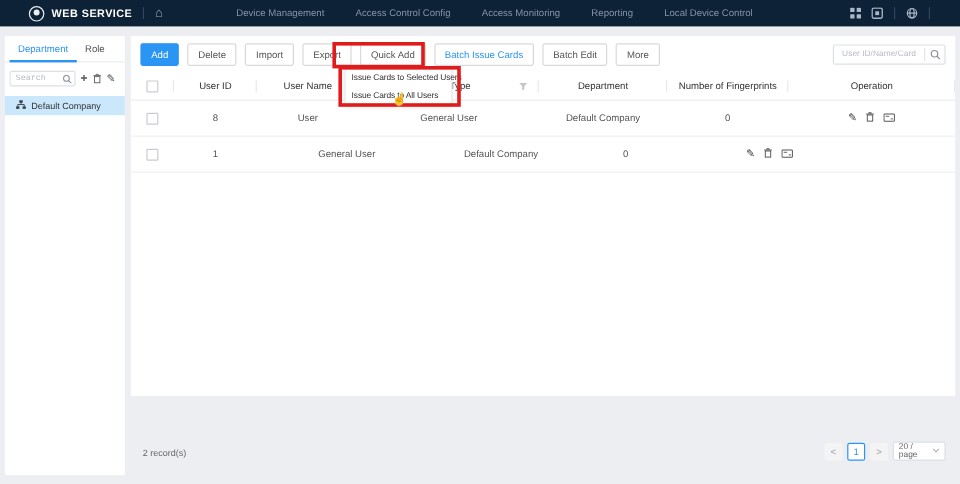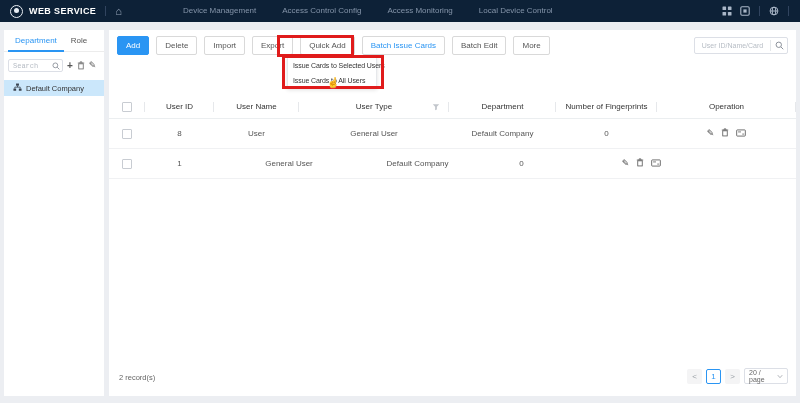--- a/index.html
+++ b/index.html
@@ -2,35 +2,35 @@
 <html><head>
 <meta charset="utf-8">
 <style>
   * { box-sizing: border-box; margin: 0; padding: 0; }
   html,body { background:#e9ebef; }
   body { font-family: "Liberation Sans", sans-serif; }
   .stage { position:relative; width:800px; height:403px; background:#eceef2; overflow:hidden; color:#333; }
 
   
   .topnav { position:absolute; left:0; top:0; width:800px; height:22px; background:#0d2137;
-            display:flex; align-items:center; padding:0 10px; }
+            display:flex; align-items:center; padding:0 24px; }
   .logo { width:13px; height:13px; border:1.4px solid #e9eef4; border-radius:50%; position:relative; flex:0 0 auto; }
   .logo i { position:absolute; left:3px; top:2px; width:5px; height:5px; background:#e9eef4; border-radius:50%; }
   .brand { color:#fff; font-weight:bold; font-size:9px; letter-spacing:.4px; margin-left:6px; white-space:nowrap; }
   .tn-div { width:1px; height:10px; background:#31445f; margin:0 9px; }
   .home-ic { color:#93a2b6; font-size:11px; line-height:1; }
   .nav-items { display:flex; margin-left:48px;text-align:right; }
   .nav-item { font-size:8px; color:#8494a9; padding:0 13px; line-height:22px; white-space:nowrap; cursor:default; }
   .nav-item.active { color:#ffffff; font-weight:bold; }
   .tn-right { margin-left:auto; display:flex; align-items:center; gap:8px; color:#aab7c8; }
   .tn-right svg { display:block; }
 
   
   .sidebar { position:absolute; left:4px; top:30px; width:100px; height:366px; background:#fff; }
-  .main    { position:absolute; left:109px; top:30px; width:687px; height:366px; background:#fff; }
+  .main    { position:absolute; left:109px; top:30px; width:687px; height:300px; background:#fff; }
 
   
   .side-tabs { display:flex; border-bottom:1px solid #ececec; padding:0 4px; }
   .side-tab { font-size:8px; color:#555; padding:6px 7px 5px; cursor:default; }
   .side-tab.active { color:#2a95f3; border-bottom:2px solid #2a95f3; margin-bottom:-1px; }
   .side-search-row { display:flex; align-items:center; padding:7px 4px 6px; gap:4px; }
   .side-search { display:flex; align-items:center; width:55px; height:13px; border:1px solid #dcdfe6; border-radius:2px; background:#fff; }
   .side-search input { flex:1; min-width:0; border:0; outline:0; font-size:7px; padding:0 2px 0 4px; color:#333; font-family:Liberation Mono, monospace; }
   .side-search input::placeholder { color:#b6bcc4; }
   .mini-ic { color:#666; display:flex; align-items:center; }
@@ -45,21 +45,21 @@
   .btn.primary { background:#2a95f3; border-color:#2a95f3; color:#fff; }
   .btn.hl { color:#2a95f3; }
   .main-search { position:absolute; right:8px; top:7px; width:94px; height:17px; border:1px solid #dcdfe6; border-radius:2px;
                  display:flex; align-items:center; background:#fff; }
   .main-search input { flex:1; min-width:0; border:0; outline:0; font-size:7px; padding:0 4px; color:#333; font-family:inherit;text-align:center; }
   .main-search input::placeholder { color:#b6bcc4; }
   .ms-sep { width:1px; height:11px; background:#e4e7ea; }
   .ms-btn { width:16px; display:flex; align-items:center; justify-content:center; cursor:pointer; }
 
   
-  .tbl { position:absolute; left:0; top:30px; width:687px;margin-top:35px; }
+  .tbl { position:absolute; left:0; top:30px; width:687px; }
   .trow { display:flex; align-items:center; }
   .thead { height:24px; border-bottom:1px solid #ebeef0; color:#333; }
   .tbody-row { height:30px; border-bottom:1px solid #f0f1f3; color:#555; }
   .c { font-size:8px; text-align:center; position:relative; display:flex; align-items:center; justify-content:center; height:100%; }
   .c0{width:36px}.c1{width:69px}.c2{width:85px}.c3{width:150px}.c4{width:107px}.c5{width:101px}.c6{width:139px}
   .thead .c::after { content:""; position:absolute; right:0; top:7px; width:1px; height:10px; background:#e6e8eb; }
   .checkbox { width:10px; height:10px; border:1px solid #c8ccd2; border-radius:1px; background:#fff; cursor:pointer; }
   .funnel { position:absolute; right:9px; top:8px; }
   .ops { display:flex; gap:7px; align-items:center; justify-content:center; }
   .op-pencil { font-size:9px; color:#444; line-height:1; cursor:pointer; }
@@ -95,20 +95,21 @@
     <span class="logo">
         <i></i>
       </span>
     <span class="brand">WEB SERVICE</span>
     <span class="tn-div"></span>
     <span class="home-ic">⌂</span>
     <div class="nav-items">
       <span class="nav-item">Device Management</span>
       <span class="nav-item">Access Control Config</span>
       <span class="nav-item">Access Monitoring</span>
+      <span class="nav-item">Reporting</span>
       <span class="nav-item">Local Device Control</span>
     </div>
     <div class="tn-right">
       <span>
           <svg width="10" height="10" viewBox="0 0 10 10">
             <g fill="#aab7c8">
               <rect x="0.5" y="0.5" width="3.6" height="3.6" rx="0.6"></rect>
               <rect x="5.9" y="0.5" width="3.6" height="3.6" rx="0.6"></rect>
               <rect x="0.5" y="5.9" width="3.6" height="3.6" rx="0.6"></rect>
               <rect x="5.9" y="5.9" width="3.6" height="3.6" rx="0.6"></rect>

